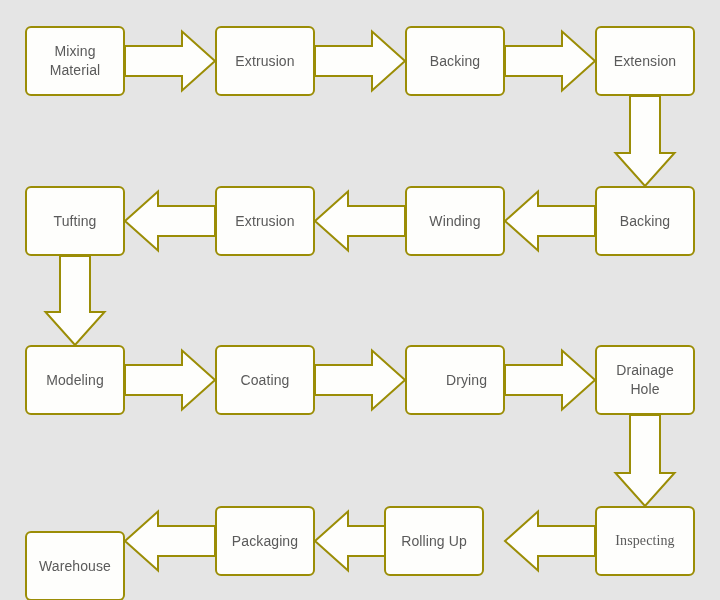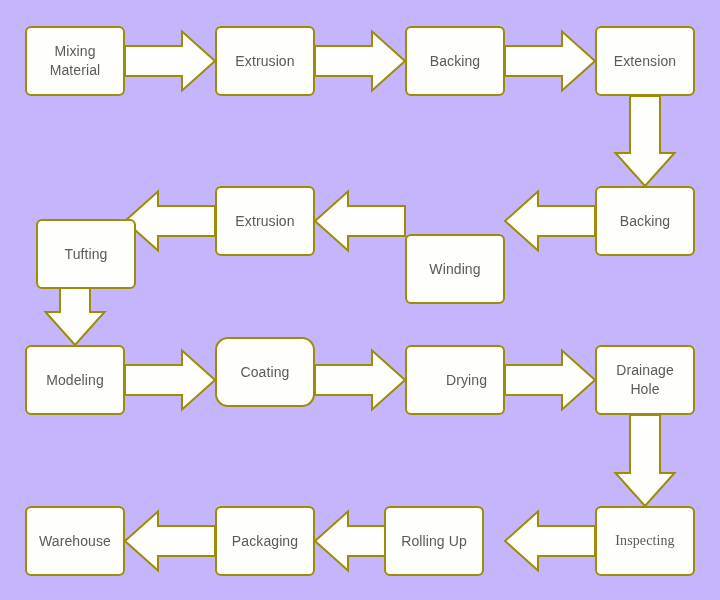--- a/index.html
+++ b/index.html
@@ -4,21 +4,21 @@
 <style>
   html, body {
     margin: 0;
     padding: 0;
     background: #ffffff;
   }
   #canvas {
     position: relative;
     width: 720px;
     height: 600px;
-    background: #c4b5fd;
+    background: #e5e5e5;
     font-family: "Liberation Sans", sans-serif;
     overflow: hidden;
   }
   #flow-svg {
     position: absolute;
     left: 0;
     top: 0;
     width: 720px;
     height: 600px;
   }
@@ -74,46 +74,46 @@
       </div>
       <div class="node-box" style="left: 215px; top: 26px;">
         <span class="node-label">Extrusion</span>
       </div>
       <div class="node-box" style="left: 405px; top: 26px;">
         <span class="node-label">Backing</span>
       </div>
       <div class="node-box" style="left: 595px; top: 26px; justify-content: center;">
         <span class="node-label">Extension</span>
       </div>
-      <div class="node-box" style="left: 36px; top: 186px; margin-top: 33px;">
+      <div class="node-box" style="left: 25px; top: 186px;">
         <span class="node-label">Tufting</span>
       </div>
       <div class="node-box" style="left: 215px; top: 186px;">
         <span class="node-label">Extrusion</span>
       </div>
-      <div class="node-box" style="left: 405px; top: 186px; margin-top: 48px;">
+      <div class="node-box" style="left: 405px; top: 186px;">
         <span class="node-label">Winding</span>
       </div>
       <div class="node-box" style="left: 595px; top: 186px;">
         <span class="node-label">Backing</span>
       </div>
       <div class="node-box" style="left: 25px; top: 345px;">
         <span class="node-label">Modeling</span>
       </div>
-      <div class="node-box" style="left: 215px; top: 337px; border-radius: 13px;">
+      <div class="node-box" style="left: 215px; top: 345px;">
         <span class="node-label">Coating</span>
       </div>
       <div class="node-box" style="left: 405px; top: 345px; padding-left: 23px;">
         <span class="node-label">Drying</span>
       </div>
       <div class="node-box" style="left: 595px; top: 345px; justify-content: center;">
         <span class="node-label">Drainage
 Hole</span>
       </div>
-      <div class="node-box" style="left: 25px; top: 506px; text-align: center;">
+      <div class="node-box" style="left: 25px; top: 531px; text-align: center;">
         <span class="node-label">Warehouse</span>
       </div>
       <div class="node-box" style="left: 215px; top: 506px;">
         <span class="node-label">Packaging</span>
       </div>
       <div class="node-box" style="left: 384px; top: 506px;">
         <span class="node-label">Rolling Up</span>
       </div>
       <div class="node-box" style="left: 595px; top: 506px; font-family: Liberation Serif, serif;">
         <span class="node-label">Inspecting</span>

